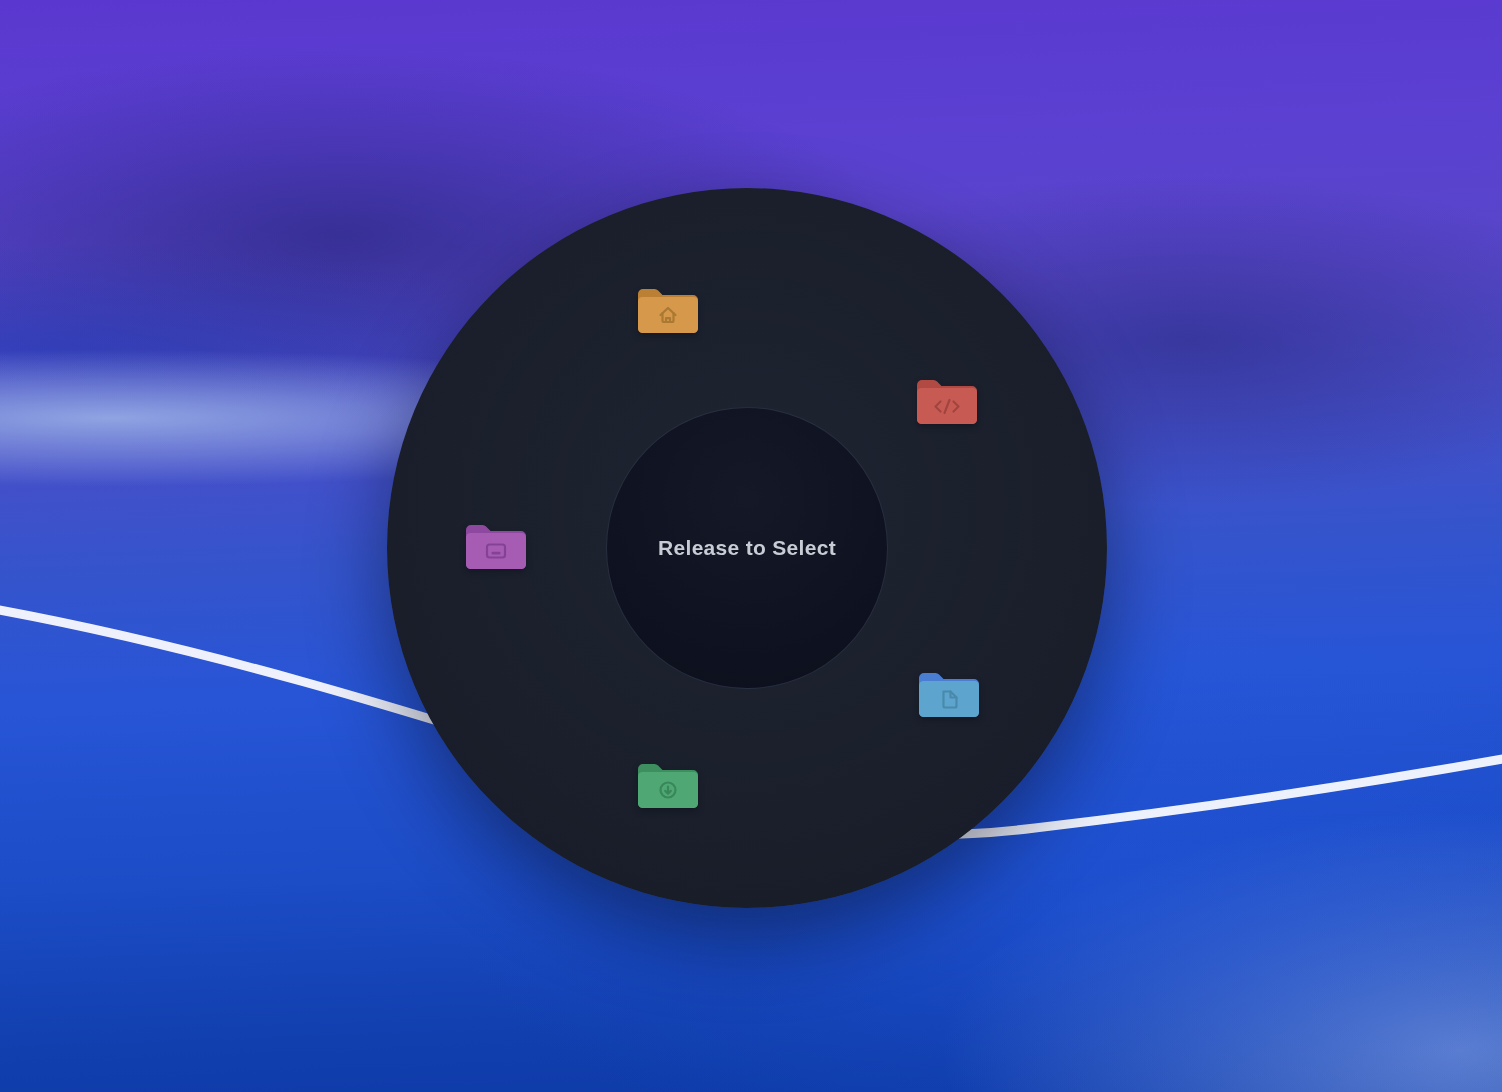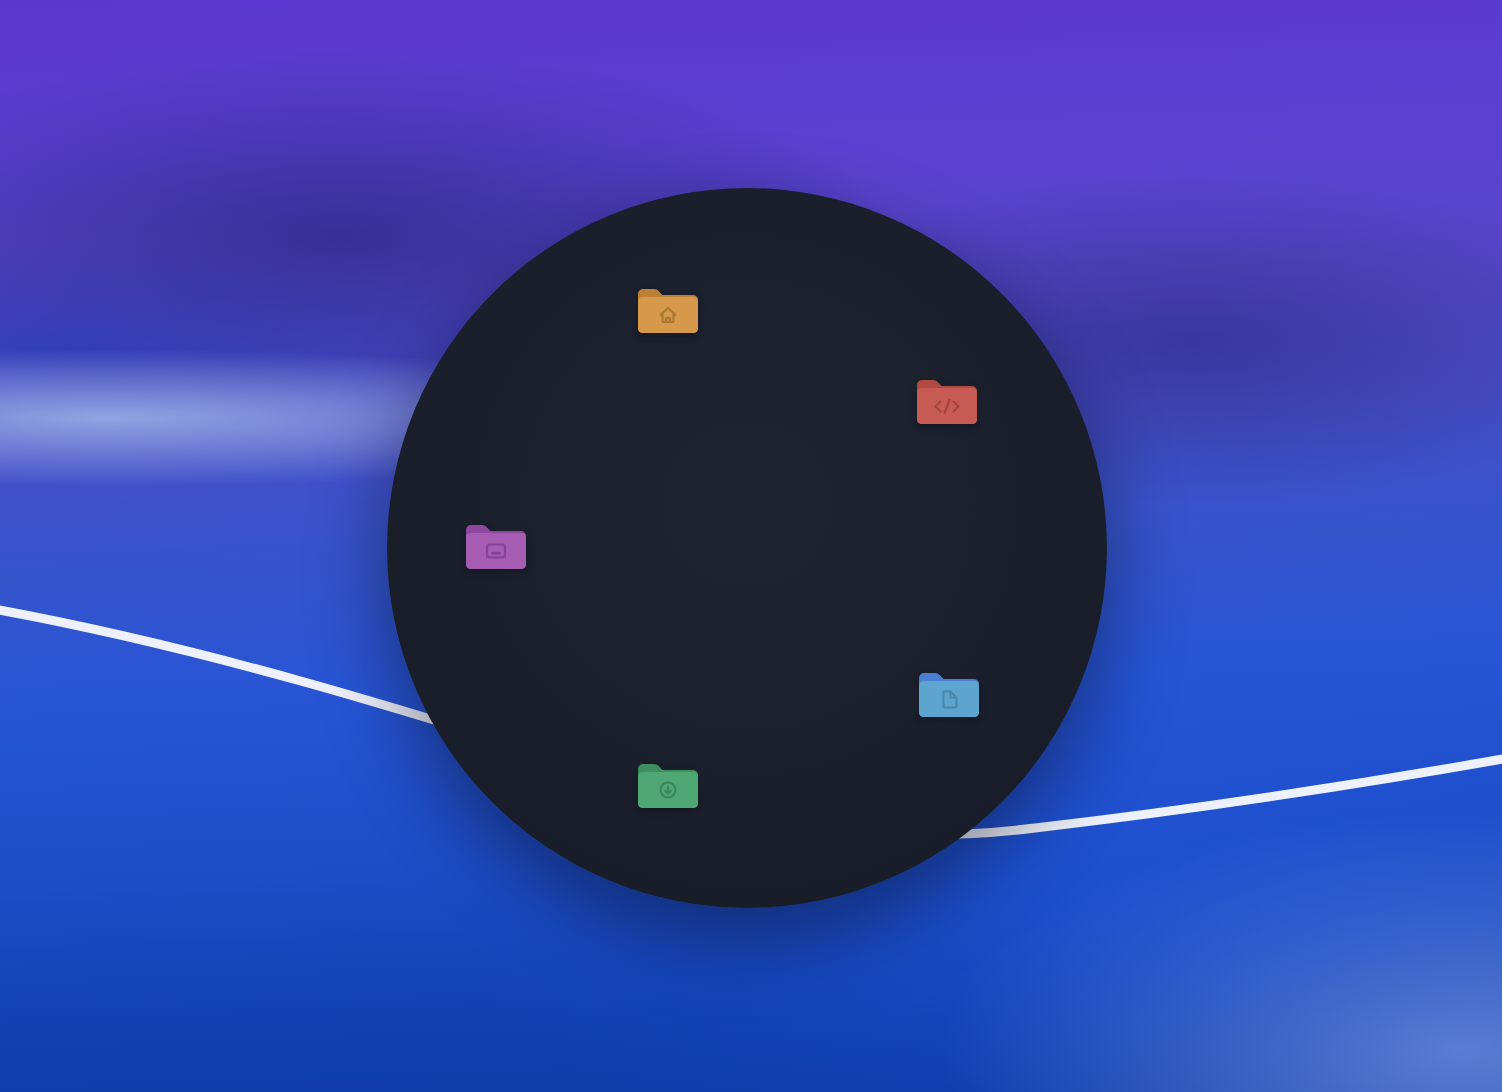--- a/index.html
+++ b/index.html
@@ -116,15 +116,18 @@
         <path d="M3 46 V12 a5 5 0 0 1 5 -5 h11.5 a5 5 0 0 1 3.6 1.55 L27.5 13 H58 a5 5 0 0 1 5 5 v28 a5 5 0 0 1 -5 5 H8 a5 5 0 0 1 -5 -5 Z" fill="#3D8F5F"></path>
         <rect x="3" y="15" width="60" height="36" rx="4.5" fill="#4FA873"></rect>
         <g fill="none" stroke-width="2.2" stroke-linecap="round" stroke-linejoin="round" opacity="0.85" stroke="#358156">
           <circle cx="33" cy="33" r="7.5"></circle>
           <path d="M33 29.5 v6.2"></path>
           <path d="M30.2 33.9 L33 36.7 L35.8 33.9"></path>
         </g>
       </svg>
     </div>
 
+    <div class="inner-circle">
+      <span class="center-label">Release to Select</span>
+    </div>
 
   </div>
 </div>
 
 </body></html>

